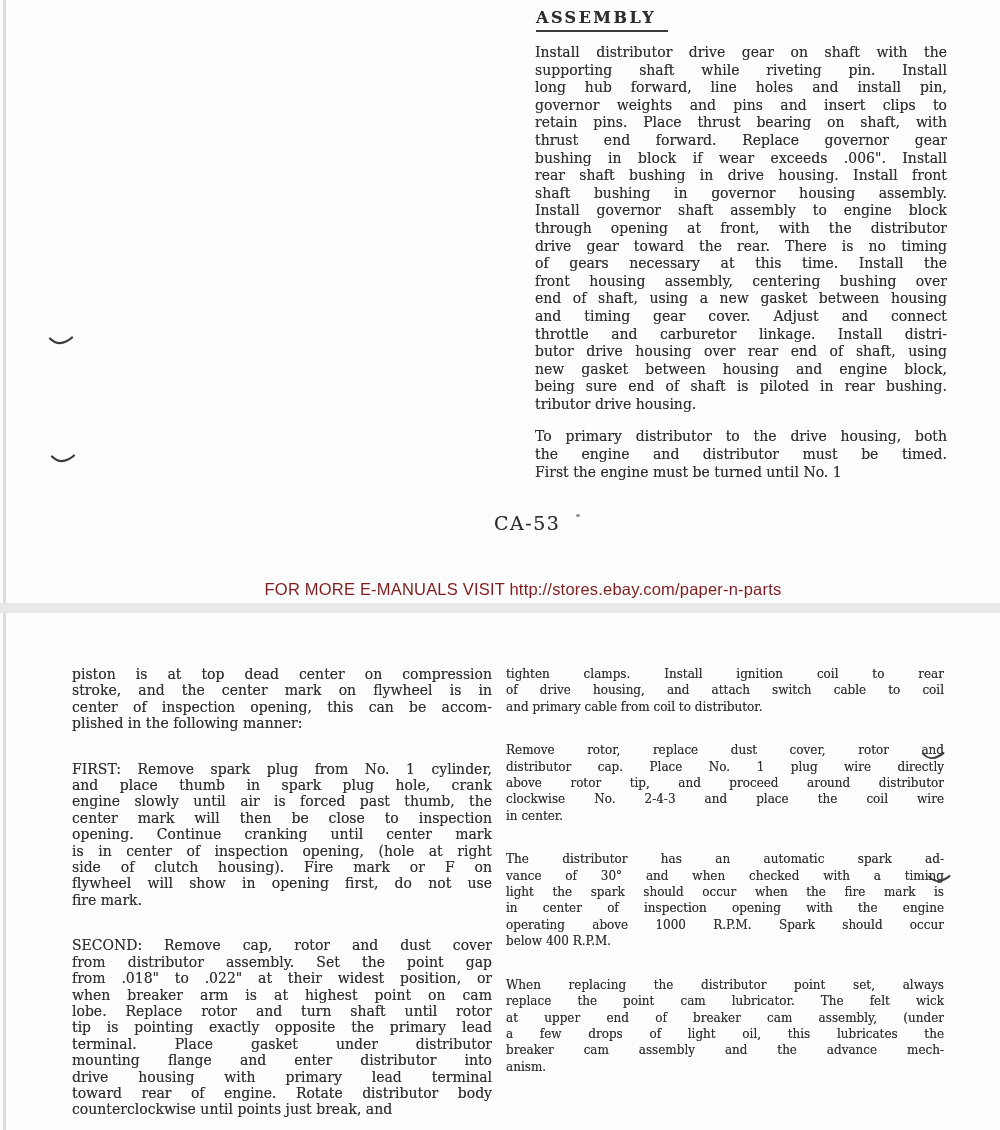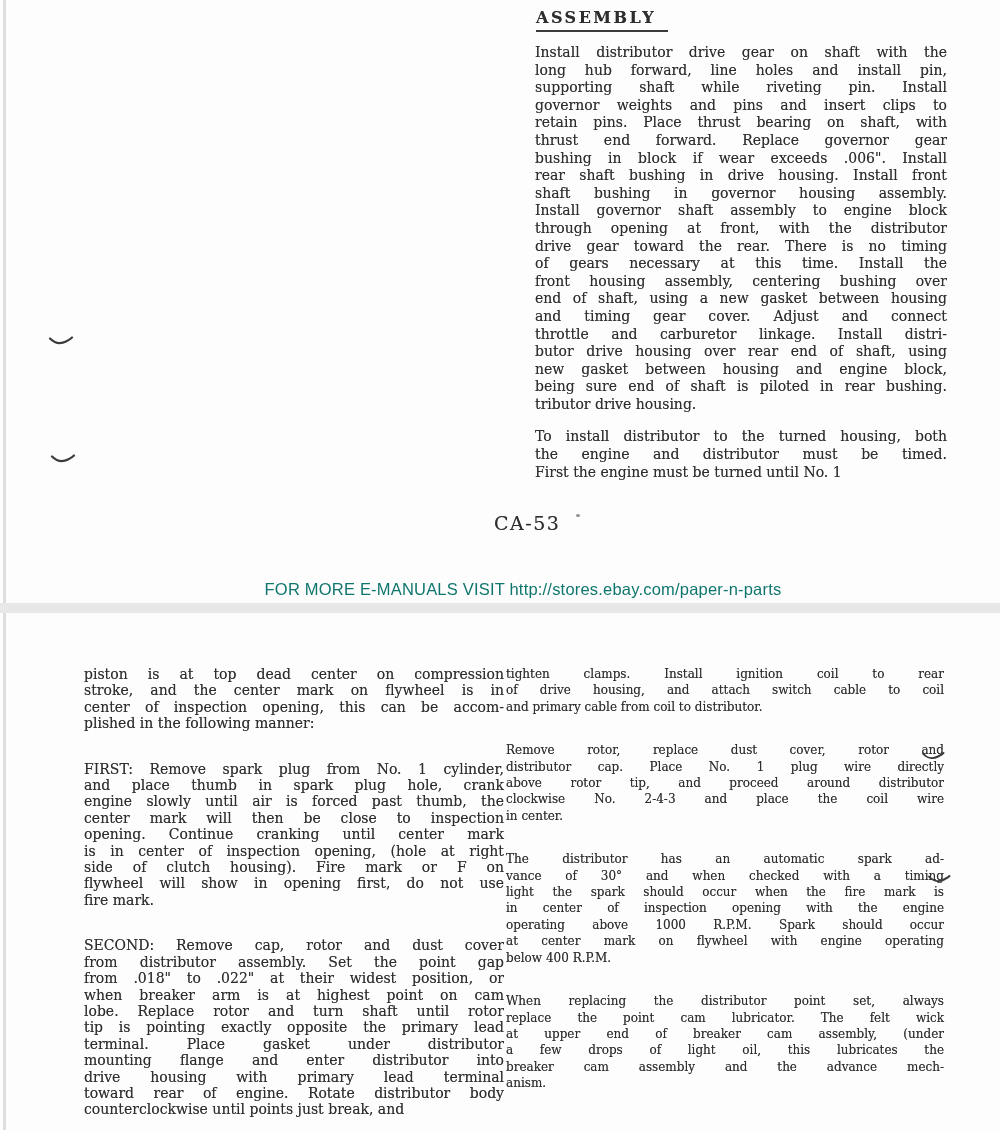--- a/index.html
+++ b/index.html
@@ -8,73 +8,73 @@
     overflow:hidden;font-family:"DejaVu Serif",serif;
   }
   .edge-line{position:absolute;left:3px;top:0;width:3px;height:100%;background:#dedede;}
   .scan-text{color:#2e2e2e;text-shadow:0 0 0.6px rgba(46,46,46,0.55);}
   .heading{
     position:absolute;left:536px;top:8px;font-size:16px;font-weight:bold;
     letter-spacing:2.5px;border-bottom:2px solid #3a3a3a;padding:0 12px 3px 0;
   }
   .col{position:absolute;}
   #p1col{left:535px;top:44px;width:412px;font-size:14px;line-height:17.6px;}
-  #p2left{left:84px;top:666px;width:420px;font-size:14px;line-height:16.4px;}
+  #p2left{left:72px;top:666px;width:420px;font-size:14px;line-height:16.4px;}
   #p2right{left:506px;top:666px;width:438px;font-size:12px;line-height:16.4px;}
   .line{text-align:justify;text-align-last:justify;}
   .para .line:last-child{text-align-last:left;}
   #p1col .para + .para{margin-top:15px;}
   #p2left .para + .para{margin-top:29px;}
   #p2right .para + .para{margin-top:27px;}
   .page-number{position:absolute;left:494px;top:512px;font-size:19px;letter-spacing:1.5px;}
   .artifact-dot{position:absolute;left:576px;top:514px;width:4px;height:3px;background:#8f8f8f;border-radius:50%;}
   .footer{
     position:absolute;top:580px;left:46px;width:954px;text-align:center;
-    font-family:"Liberation Sans",sans-serif;font-size:16.5px;color:#0f766e;letter-spacing:0.2px;
+    font-family:"Liberation Sans",sans-serif;font-size:16.5px;color:#7f1d1d;letter-spacing:0.2px;
   }
   .separator{position:absolute;top:603px;left:0;width:1000px;height:10px;background:#e8e8e8;}
   .dash{position:absolute;width:26px;height:12px;}
   .dash svg{display:block;}
 </style>
 </head>
 <body>
 
 <div class="canvas">
 
   <div class="edge-line"></div>
 
   <div>
     <div class="heading scan-text">ASSEMBLY</div>
 
     <div id="p1col" class="col scan-text">
         <div class="para">
           <div class="line">Install distributor drive gear on shaft with the</div>
+          <div class="line">supporting shaft while riveting pin.  Install</div>
           <div class="line">long hub forward, line holes and install pin,</div>
-          <div class="line">supporting shaft while riveting pin.  Install</div>
           <div class="line">governor weights and pins and insert clips to</div>
           <div class="line">retain pins.  Place thrust bearing on shaft, with</div>
           <div class="line">thrust end forward.  Replace governor gear</div>
           <div class="line">bushing in block if wear exceeds .006".  Install</div>
           <div class="line">rear shaft bushing in drive housing.  Install front</div>
           <div class="line">shaft bushing in governor housing assembly.</div>
           <div class="line">Install governor shaft assembly to engine block</div>
           <div class="line">through opening at front, with the distributor</div>
           <div class="line">drive gear toward the rear.  There is no timing</div>
           <div class="line">of gears necessary at this time.  Install the</div>
           <div class="line">front housing assembly, centering bushing over</div>
           <div class="line">end of shaft, using a new gasket between housing</div>
           <div class="line">and timing gear cover.  Adjust and connect</div>
           <div class="line">throttle and carburetor linkage.  Install distri-</div>
           <div class="line">butor drive housing over rear end of shaft, using</div>
           <div class="line">new gasket between housing and engine block,</div>
           <div class="line">being sure end of shaft is piloted in rear bushing.</div>
           <div class="line">tributor drive housing.</div>
         </div>
         <div class="para">
-          <div class="line">To install distributor to the turned housing, both</div>
+          <div class="line">To primary distributor to the drive housing, both</div>
           <div class="line">the engine and distributor must be timed.</div>
           <div class="line">First the engine must be turned until No. 1</div>
         </div>
       </div>
 
     <div class="dash" style="left:48px;top:334px;">
       <svg width="26" height="12" viewBox="0 0 26 12">
         <path d="M2 4.5 C 7 9.5, 13 10, 18 7.5 C 21 6, 23 4.5, 24 3.5" stroke="#3c3c3c" stroke-width="2.2" fill="none" stroke-linecap="round"></path>
       </svg>
     </div>
@@ -138,21 +138,20 @@
           <div class="line">above rotor tip, and proceed around distributor</div>
           <div class="line">clockwise No. 2-4-3 and place the coil wire</div>
           <div class="line">in center.</div>
         </div>
         <div class="para">
           <div class="line">The distributor has an automatic spark ad-</div>
           <div class="line">vance of 30° and when checked with a timing</div>
           <div class="line">light the spark should occur when the fire mark is</div>
           <div class="line">in center of inspection opening with the engine</div>
           <div class="line">operating above 1000 R.P.M.  Spark should occur</div>
-          <div class="line">at center mark on flywheel with engine operating</div>
           <div class="line">below 400 R.P.M.</div>
         </div>
         <div class="para">
           <div class="line">When replacing the distributor point set, always</div>
           <div class="line">replace the point cam lubricator.  The felt wick</div>
           <div class="line">at upper end of breaker cam assembly, (under</div>
           <div class="line">a few drops of light oil, this lubricates the</div>
           <div class="line">breaker cam assembly and the advance mech-</div>
           <div class="line">anism.</div>
         </div>

